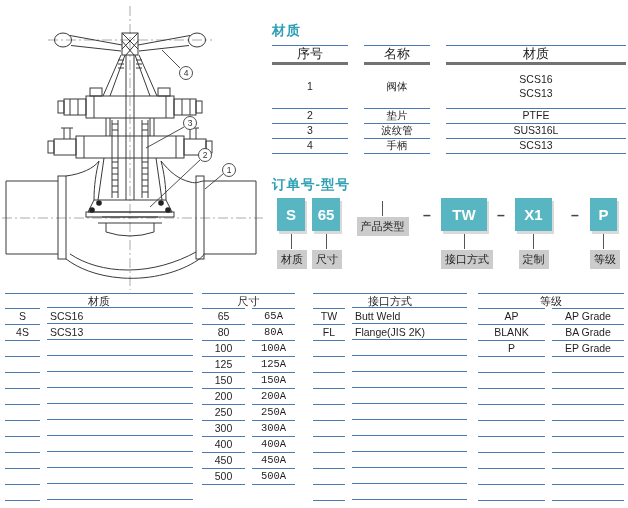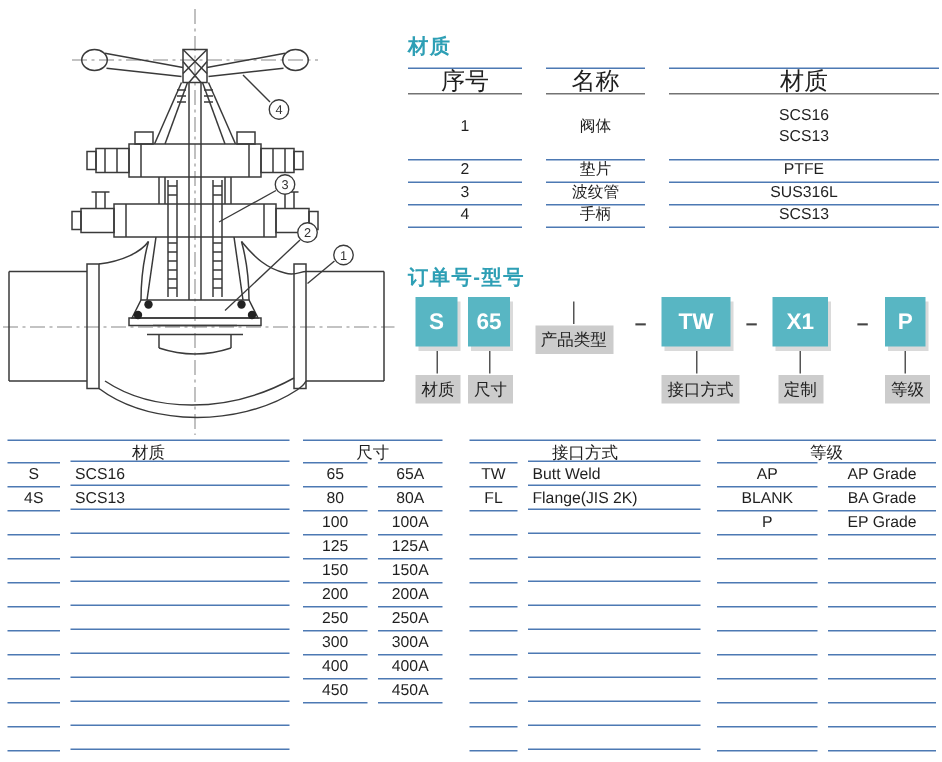--- a/index.html
+++ b/index.html
@@ -11,22 +11,22 @@
   .sec-title{
     font-size:13.5px;font-weight:bold;color:#2e9fb5;letter-spacing:1px;
   }
   
   .valve-drawing{position:absolute;left:0;top:0;}
   
   .mat{position:absolute;left:272px;top:22px;width:354px;}
   .mat-table{margin-top:5px;}
   .mat-hrow,.mat-row{display:flex;justify-content:space-between;}
   .mat-hcell{
-    border-top:1px solid #4d79b3;border-bottom:1px solid #737373;
-    height:16px;display:flex;align-items:center;justify-content:center;font-size:16px;
+    border-top:1px solid #4d79b3;border-bottom:3px solid #737373;
+    height:16px;display:flex;align-items:center;justify-content:center;font-size:13px;
   }
   .mat-cell{
     border-bottom:1px solid #4d79b3;display:flex;align-items:center;justify-content:center;
     font-size:10.5px;white-space:pre-line;text-align:center;line-height:1.3;
   }
   .mc1{width:76px;} .mc2{width:66px;} .mc3{width:180px;}
   .mat-row{height:15px;}
   .mat-row .mat-cell{height:100%;}
   .mat-rows .mat-row:first-child{height:43px;}
   
@@ -52,21 +52,21 @@
   .osec1{left:5px;width:188px;} .osec2{left:202px;width:93px;}
   .osec3{left:313px;width:154px;} .osec4{left:478px;width:146px;}
   .orow{display:flex;justify-content:space-between;height:16px;position:relative;}
   .ohead{height:14px;}
   .osec-title{position:absolute;left:0;right:0;top:0;bottom:0;display:flex;align-items:center;justify-content:center;font-size:11px;}
   .ocell{
     height:100%;border-bottom:1px solid #4d79b3;display:flex;align-items:center;
     justify-content:center;font-size:10.5px;
   }
   .osec1 .oc1{width:35px;} .osec1 .oc2{width:146px;justify-content:flex-start;padding-left:3px;box-sizing:border-box;}
-  .osec2 .oc1{width:43px;} .osec2 .oc2{width:43px;}
+  .osec2 .oc1{width:43px;} .osec2 .oc2{width:43px;font-family:Liberation Mono, monospace;}
   .osec3 .oc1{width:32px;} .osec3 .oc2{width:115px;justify-content:flex-start;padding-left:3px;box-sizing:border-box;}
   .osec4 .oc1{width:67px;} .osec4 .oc2{width:72px;}
 </style>
 </head>
 <body>
 
 <div class="page">
 
   <svg class="valve-drawing" width="270" height="293" viewBox="0 0 270 293">
     <g stroke="#888" stroke-width="0.7" stroke-dasharray="10 3 2 3" fill="none">
@@ -332,20 +332,24 @@
           <div class="ocell oc2">300A</div>
         </div>
         <div class="orow">
           <div class="ocell oc1">400</div>
           <div class="ocell oc2">400A</div>
         </div>
         <div class="orow">
           <div class="ocell oc1">450</div>
           <div class="ocell oc2">450A</div>
         </div>
+        <div class="orow">
+          <div class="ocell oc1">500</div>
+          <div class="ocell oc2">500A</div>
+        </div>
     </div>
     <div class="osec osec3">
       <div class="orow ohead">
         <div class="ocell oc1"></div>
         <div class="ocell oc2"></div>
         <div class="osec-title">接口方式</div>
       </div>
       <div class="orow">
           <div class="ocell oc1">TW</div>
           <div class="ocell oc2">Butt Weld</div>

